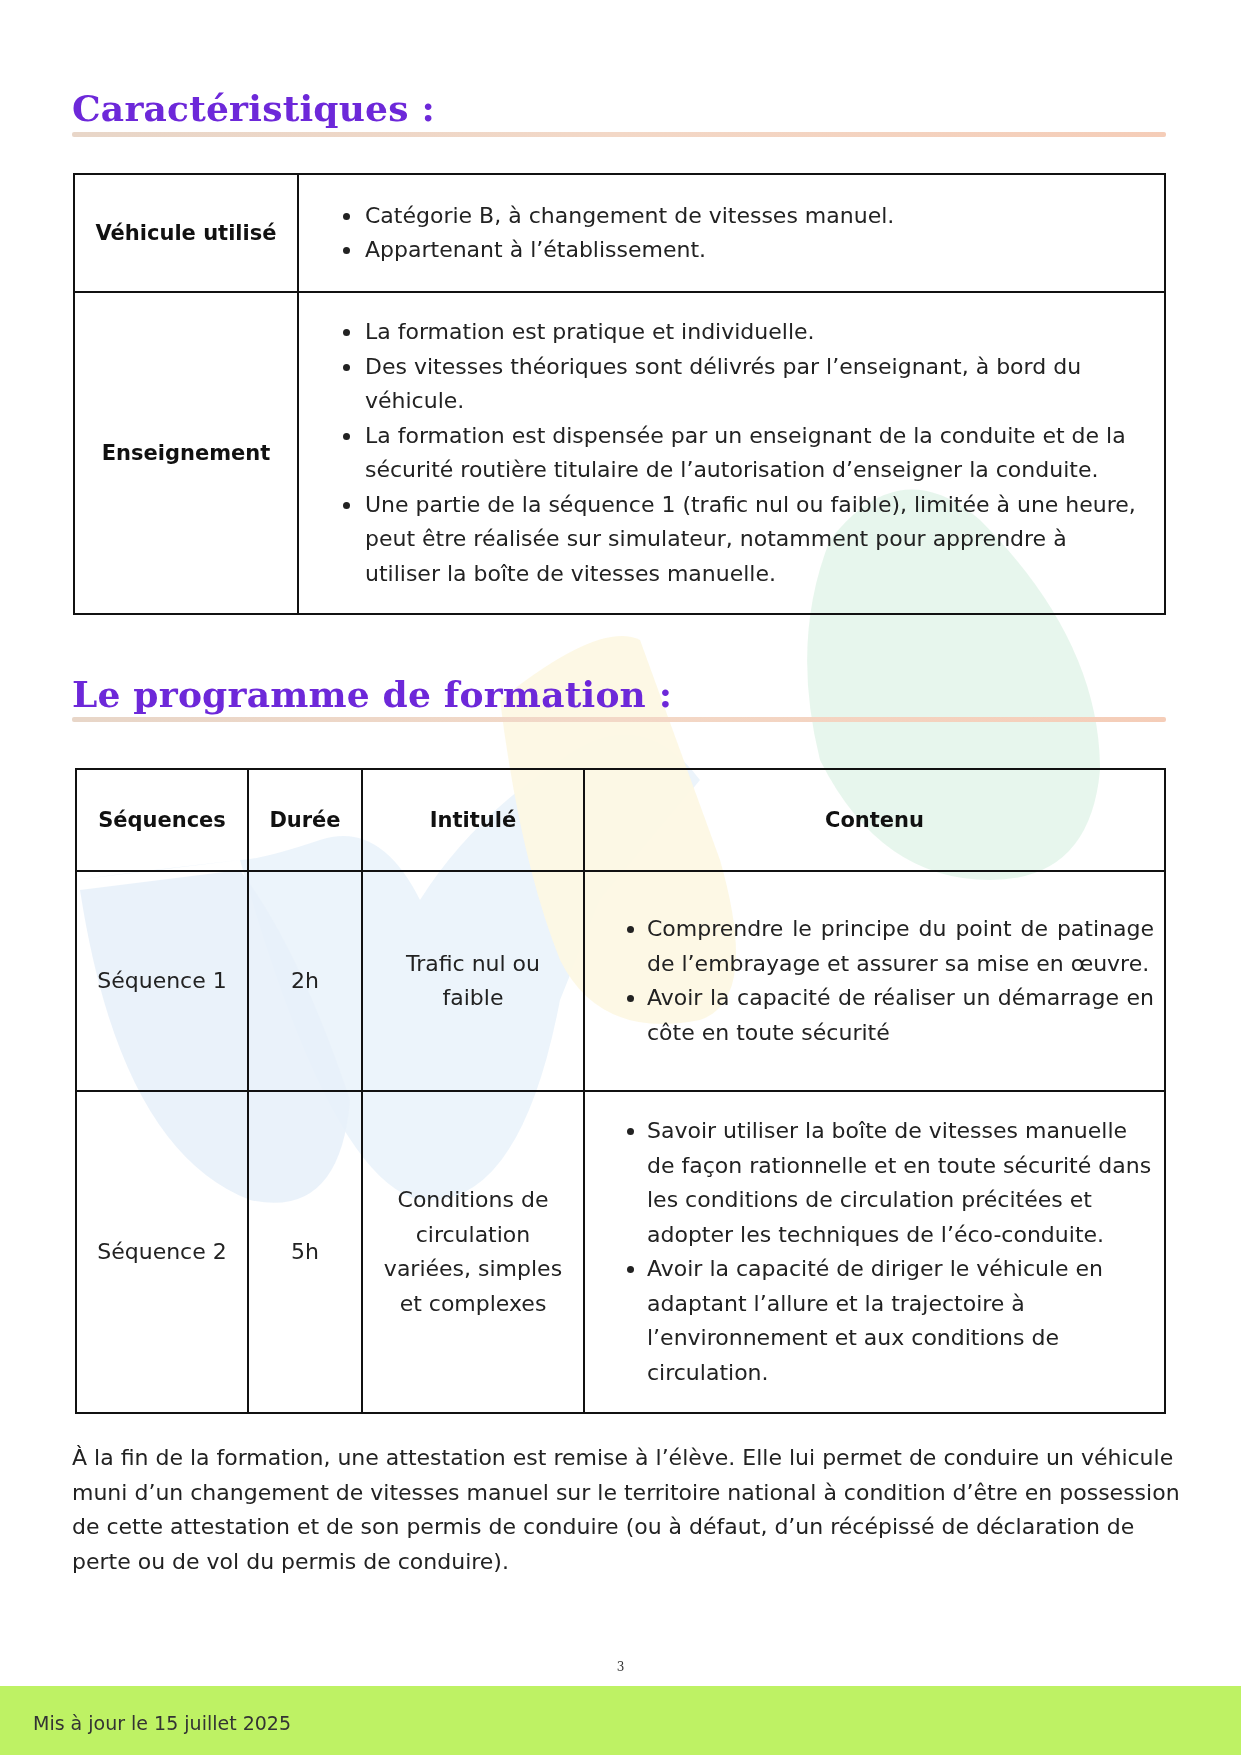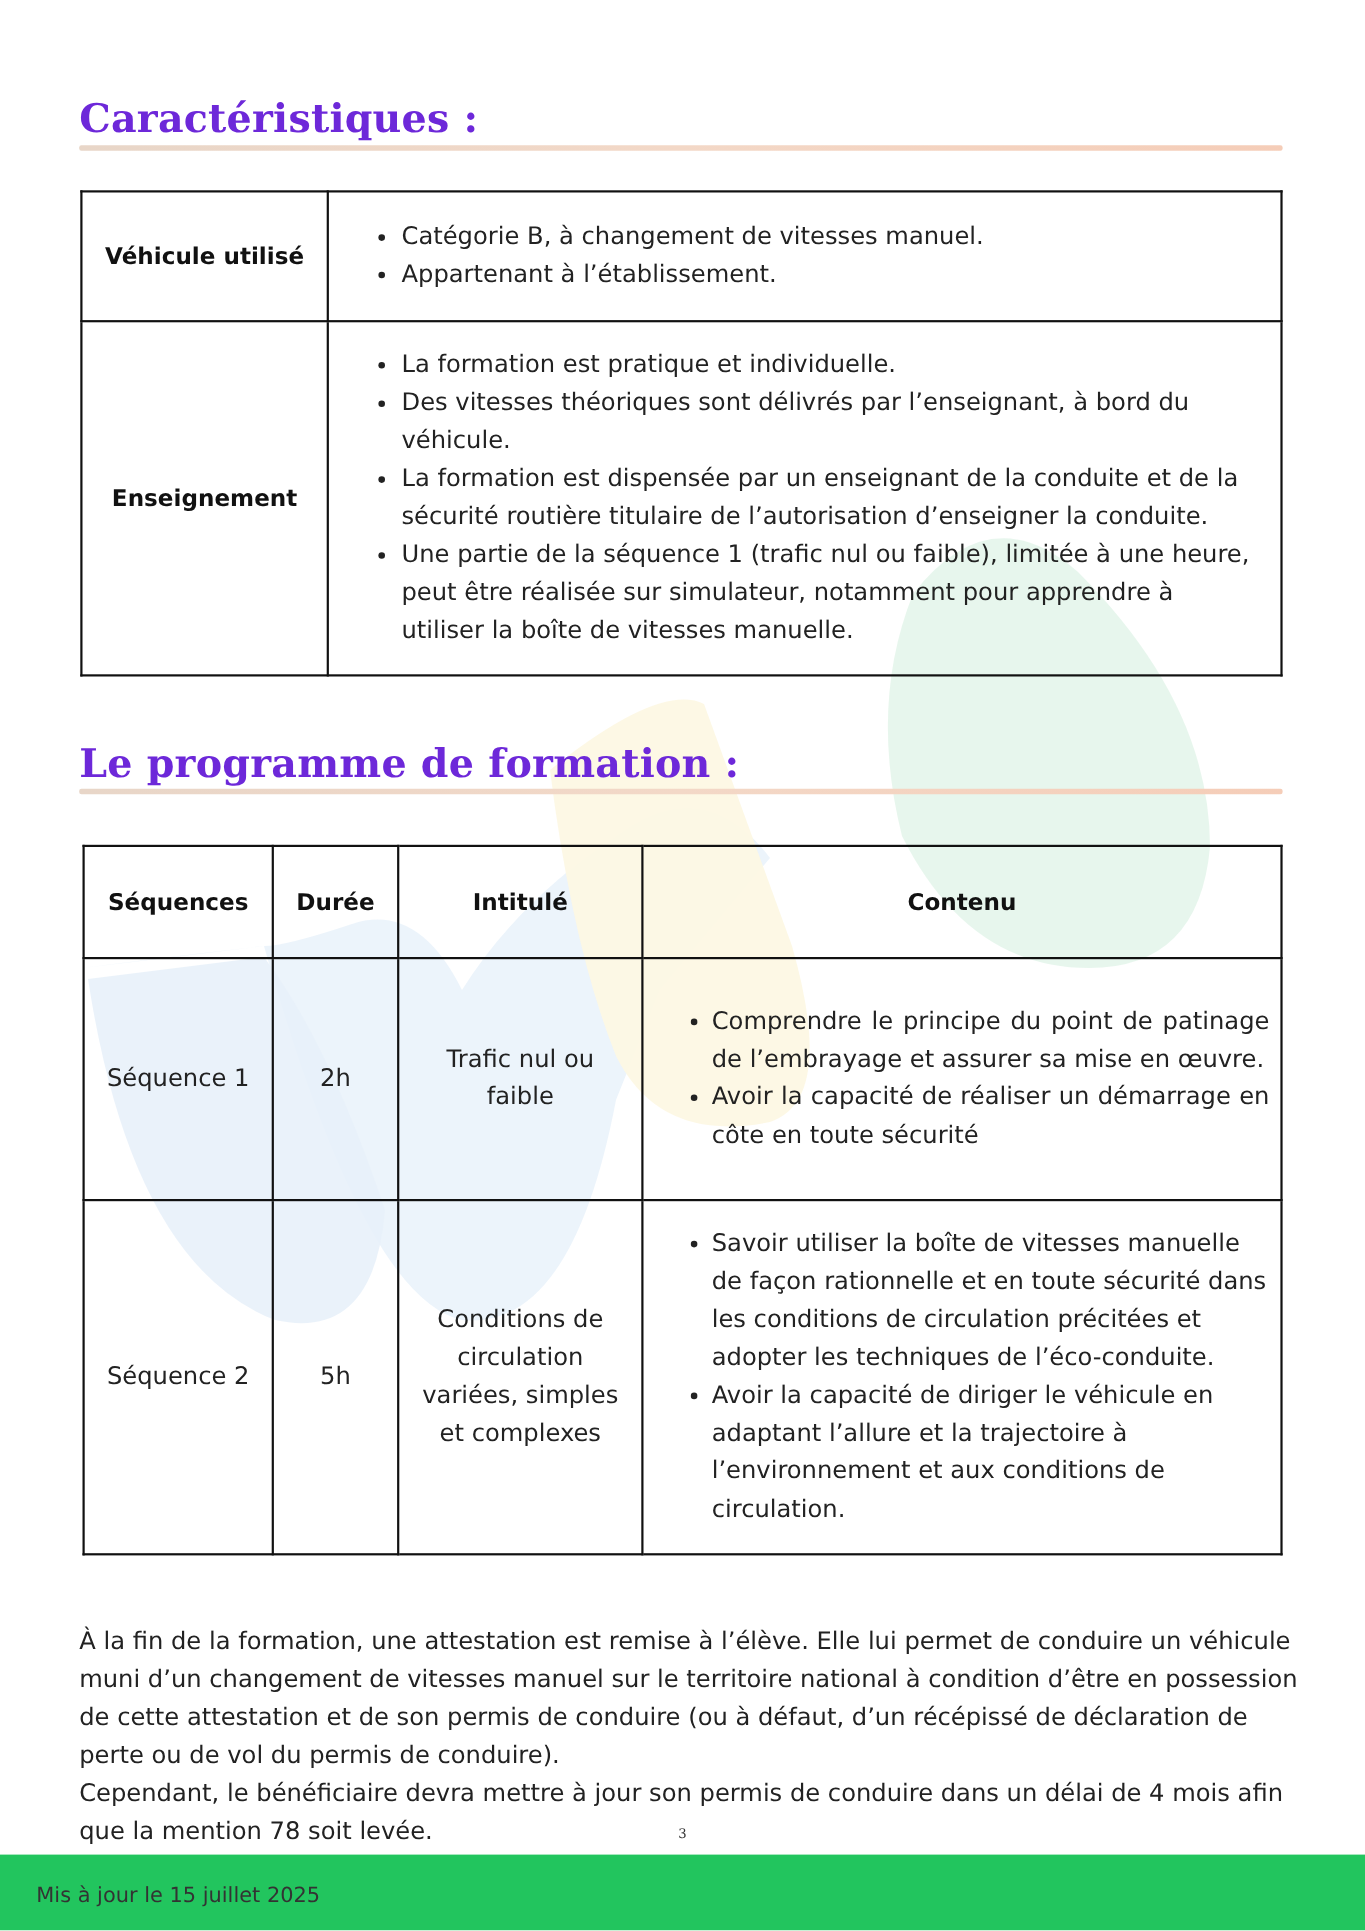--- a/index.html
+++ b/index.html
@@ -43,32 +43,32 @@
   #table-prog col.d { width: 114px; }
   #table-prog col.i { width: 222px; }
   #table-prog th { font-weight: bold; font-size: 21px; color: #111; height: 100px; background: transparent; text-align: center; }
   #table-prog td.center { text-align: center; font-size: 22px; line-height: 34.5px; color: #222; }
   #table-prog ul { margin: 0; padding: 0 10px 0 62px; font-size: 22px; line-height: 34.5px; color: #222; }
   #table-prog ul.justify li { text-align: justify; }
   #prog-row-1 { height: 220px; }
   #prog-row-2 { height: 322px; }
 
   .closing {
-    position: absolute; left: 72px; top: 1476px; width: 1110px;
+    position: absolute; left: 72px; top: 1441px; width: 1110px;
     font-size: 22px; line-height: 34.5px; color: #222; margin: 0;
   }
   .closing p { margin: 0; }
 
   .page-number {
     position: absolute; top: 1660px; left: 0; width: 1241px; text-align: center;
     font-family: "DejaVu Serif", serif; font-size: 12px; color: #333;
   }
   .footer {
     position: absolute; left: 0; top: 1686px; width: 1241px; height: 69px;
-    background: #22c55e;
+    background: #bef264;
   }
   .footer .date {
     position: absolute; left: 33px; top: 26px; font-size: 19px; color: #333;
   }
   .footer .legal {
     position: absolute; left: 348px; top: 15px; width: 880px;
     font-size: 13px; line-height: 19px; color: #333;
   }
 </style>
 </head>
@@ -151,21 +151,20 @@
           <li>Savoir utiliser la boîte de vitesses manuelle de façon rationnelle et en toute sécurité dans les conditions de circulation précitées et adopter les techniques de l’éco-conduite.</li>
           <li>Avoir la capacité de diriger le véhicule en adaptant l’allure et la trajectoire à l’environnement et aux conditions de circulation.</li>
         </ul>
       </td>
     </tr>
   </tbody>
     </table>
 
   <div class="closing">
     <p>À la fin de la formation, une attestation est remise à l’élève. Elle lui permet de conduire un véhicule muni d’un changement de vitesses manuel sur le territoire national à condition d’être en possession de cette attestation et de son permis de conduire (ou à défaut, d’un récépissé de déclaration de perte ou de vol du permis de conduire).</p>
-    <p>Cependant, le bénéficiaire devra mettre à jour son permis de conduire dans un délai de 4 mois afin que la mention 78 soit levée.</p>
   </div>
 
   <div class="page-number">3</div>
 
   <div class="footer">
     <div class="date">Mis à jour le 15 juillet 2025</div>
   </div>
 </div>
 
 </body></html>

